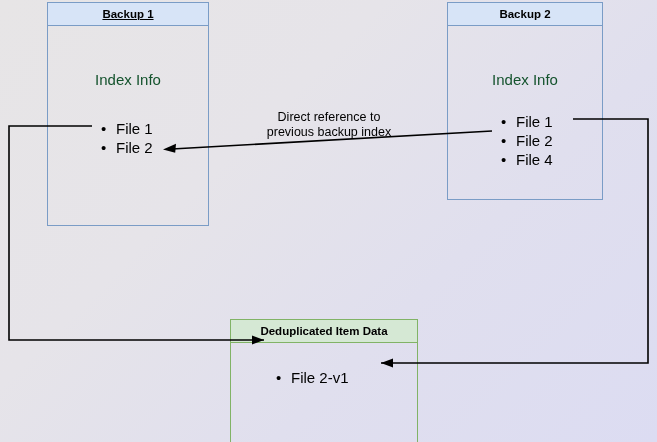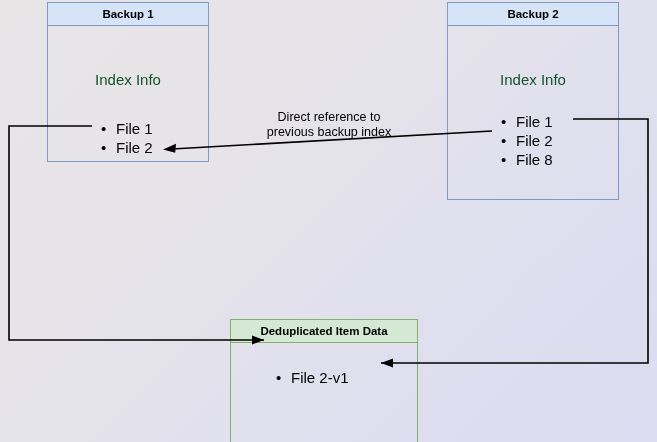--- a/index.html
+++ b/index.html
@@ -111,39 +111,39 @@
   #connectors .head {
     fill: #000000;
     stroke: none;
   }
 </style>
 </head>
 <body>
 
 <div id="canvas">
 
-  <div class="box" style="left:47px; top:2px; width:162px; height:160px;">
+  <div class="box" style="left:47px; top:2px; width:162px; height:224px;text-decoration:underline;">
     <div class="box-header">Backup 1</div>
     <div class="box-body">
       <div class="index-label" style="top:45px;">Index Info</div>
       <ul class="file-list" style="left:53px; top:93px;">
         <li>File 1</li>
         <li>File 2</li>
       </ul>
     </div>
   </div>
 
-  <div class="box" style="left:447px; top:2px; width:172px; height:198px;">
+  <div class="box" style="left:447px; top:2px; width:156px; height:198px;">
     <div class="box-header">Backup 2</div>
     <div class="box-body">
       <div class="index-label" style="top:45px;">Index Info</div>
       <ul class="file-list" style="left:53px; top:86px;">
         <li>File 1</li>
         <li>File 2</li>
-        <li>File 8</li>
+        <li>File 4</li>
       </ul>
     </div>
   </div>
 
   <div class="box green" style="left:230px; top:279px; width:188px; height:159px;margin-top:40px;">
     <div class="box-header">Deduplicated Item Data</div>
     <div class="box-body">
       <ul class="file-list" style="left:45px; top:25px;">
         <li>File 2-v1</li>
       </ul>

